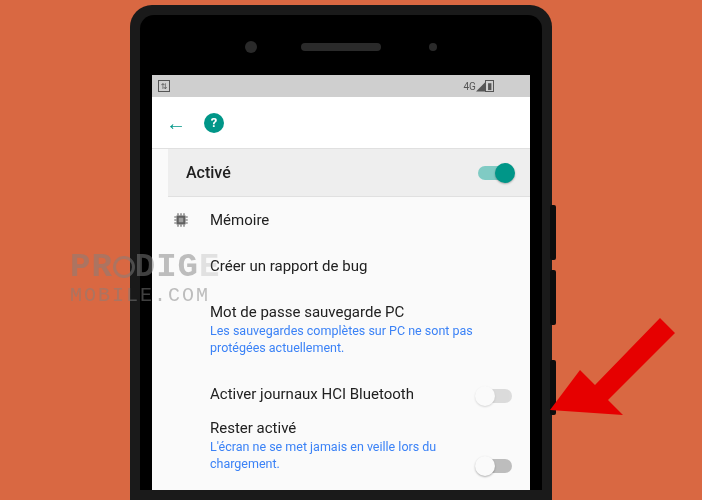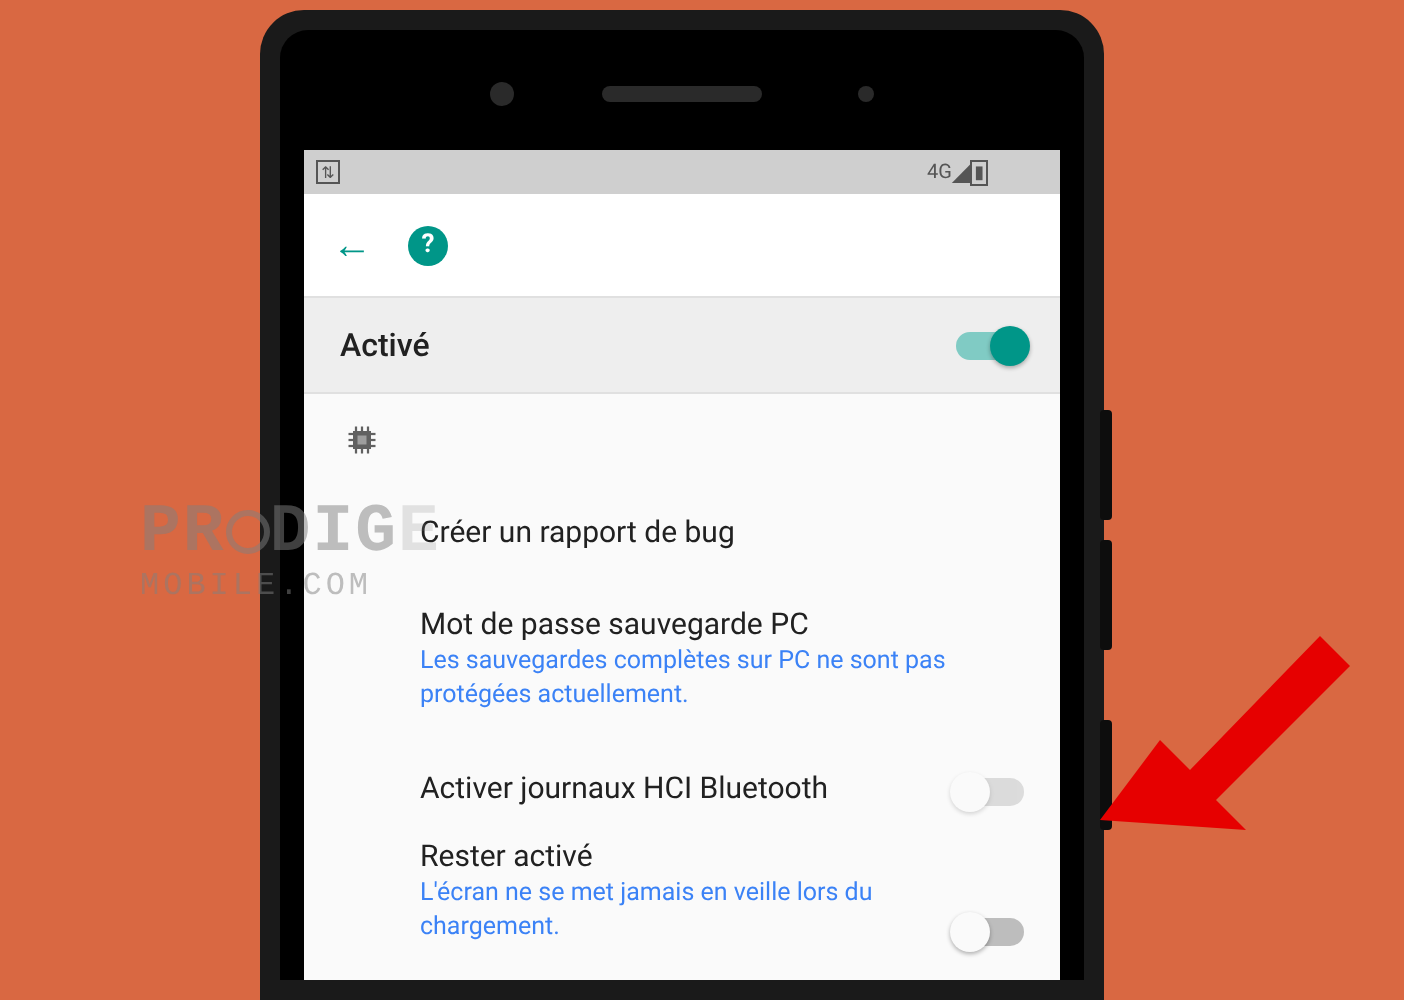--- a/index.html
+++ b/index.html
@@ -94,20 +94,21 @@
   .appbar-title { color:#009688; font-size:18px; font-weight:500; flex:1; }
   .help-icon {
     width:20px; height:20px; border-radius:50%; background:#009688; color:#fff;
     display:flex; align-items:center; justify-content:center; font-size:13px; font-weight:bold;
   }
   .master {
     height: 48px;
     background: #eeeeee;
     display:flex; align-items:center; padding:0 18px;
     border-bottom:1px solid #e0e0e0;
+    margin-left:16px;
   }
   .master-label { font-size:16px; font-weight:500; color:#212121; flex:1; }
   .switch {
     width:34px; height:14px; border-radius:7px; position:relative;
   }
   .switch.on { background:#80cbc4; }
   .switch.off { background:#bdbdbd; }
   .switch .thumb {
     position:absolute; top:-3px; width:20px; height:20px; border-radius:50%;
     box-shadow:0 1px 2px rgba(0,0,0,.3);
@@ -125,21 +126,21 @@
   .row .title { font-size:15px; color:#212121; }
   .row .sub { font-size:12.5px; color:#3b82f6; margin-top:2px; line-height:1.35; }
   .indent { padding-left: 58px; align-items: flex-end; }
   
   .watermark {
     position:absolute; left:70px; top:248px; color:rgba(128,128,128,.5);
     font-family: Liberation Mono, monospace; pointer-events:none;
   }
   .watermark .l1 { font-size:34px; font-weight:700; letter-spacing:1px; }
   .watermark .l1 .o { display:inline-block; border:3px solid rgba(128,128,128,.5); border-radius:50%; width:22px; height:22px; position:relative; top:2px; }
-  .watermark .l2 { font-size:16px; letter-spacing:2px; margin-top:-2px; }
+  .watermark .l2 { font-size:20px; letter-spacing:2px; margin-top:-2px; }
   
   .arrow {
     position:absolute; left:540px; top:300px; pointer-events:none;
   }
   
   .side-btn { position:absolute; right:-4px; background:#0d0d0d; width:6px; border-radius:2px; }
   .side-btn.b1 { top:200px; height:55px; }
   .side-btn.b2 { top:265px; height:55px; }
   .side-btn.b3 { top:355px; height:55px; }
 </style>
@@ -196,20 +197,23 @@
                   <line x1="16" y1="18" x2="16" y2="21"></line>
                   <line x1="3" y1="8" x2="6" y2="8"></line>
                   <line x1="3" y1="12" x2="6" y2="12"></line>
                   <line x1="3" y1="16" x2="6" y2="16"></line>
                   <line x1="18" y1="8" x2="21" y2="8"></line>
                   <line x1="18" y1="12" x2="21" y2="12"></line>
                   <line x1="18" y1="16" x2="21" y2="16"></line>
                 </g>
               </svg>
           </span>
+          <div class="texts">
+              <div class="title">Mémoire</div>
+            </div>
         </div>
 
         <div class="row indent">
           <div class="texts">
               <div class="title">Créer un rapport de bug</div>
             </div>
         </div>
 
         <div class="row indent">
           <div class="texts">

